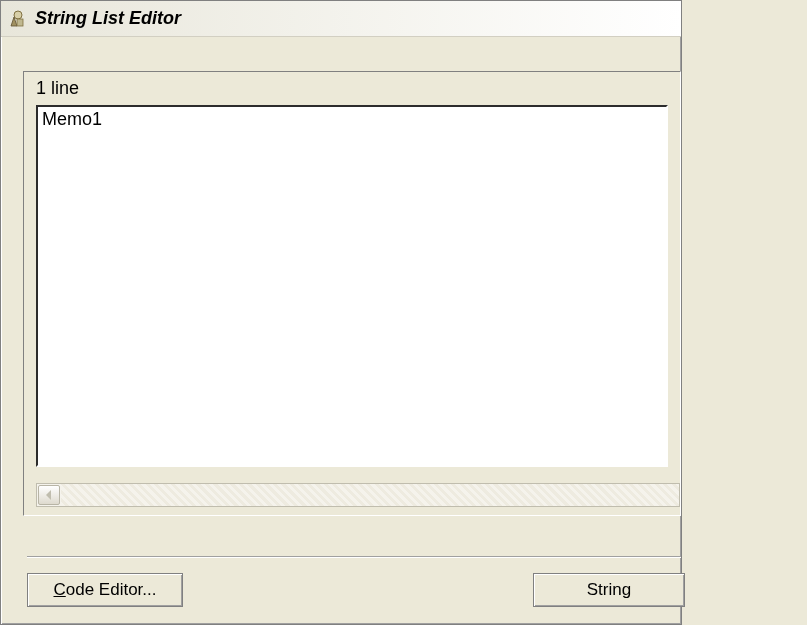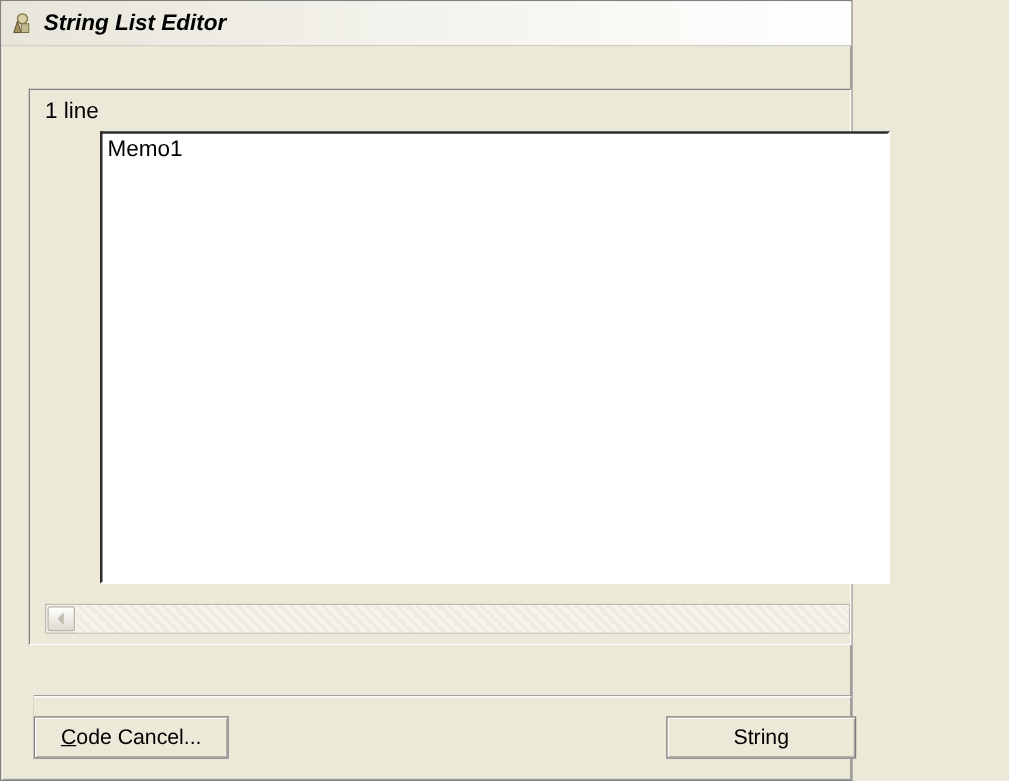--- a/index.html
+++ b/index.html
@@ -67,21 +67,20 @@
 
   .line-count {
     font-size: 18px;
     margin: -2px 0 6px 0;
   }
 
   .memo-wrap {
     position: relative;
     width: 100%;
     height: 362px;
-    margin-left: 44px;
   }
 
   .memo {
     width: 100%;
     height: 100%;
     resize: none;
     border: 2px inset #ffffff;
     border-top-color: #808080;
     border-left-color: #808080;
     border-right-color: #ffffff;
@@ -198,21 +197,21 @@
             <path d="M6 0 L1 5 L6 10 Z" fill="#c0bdae"></path>
           </svg>
         </div>
         <div class="hscroll-track"></div>
       </div>
 
     </div>
 
     <div class="button-bar">
       <button class="btn btn-code">
-        <span><span class="u">C</span><span>ode Cancel...</span></span>
+        <span><span class="u">C</span><span>ode Editor...</span></span>
       </button>
       <span class="spacer-flex"></span>
       <button class="btn btn-cancel">
         <span>String</span>
       </button>
     </div>
 
   </div>
 
 </div>

